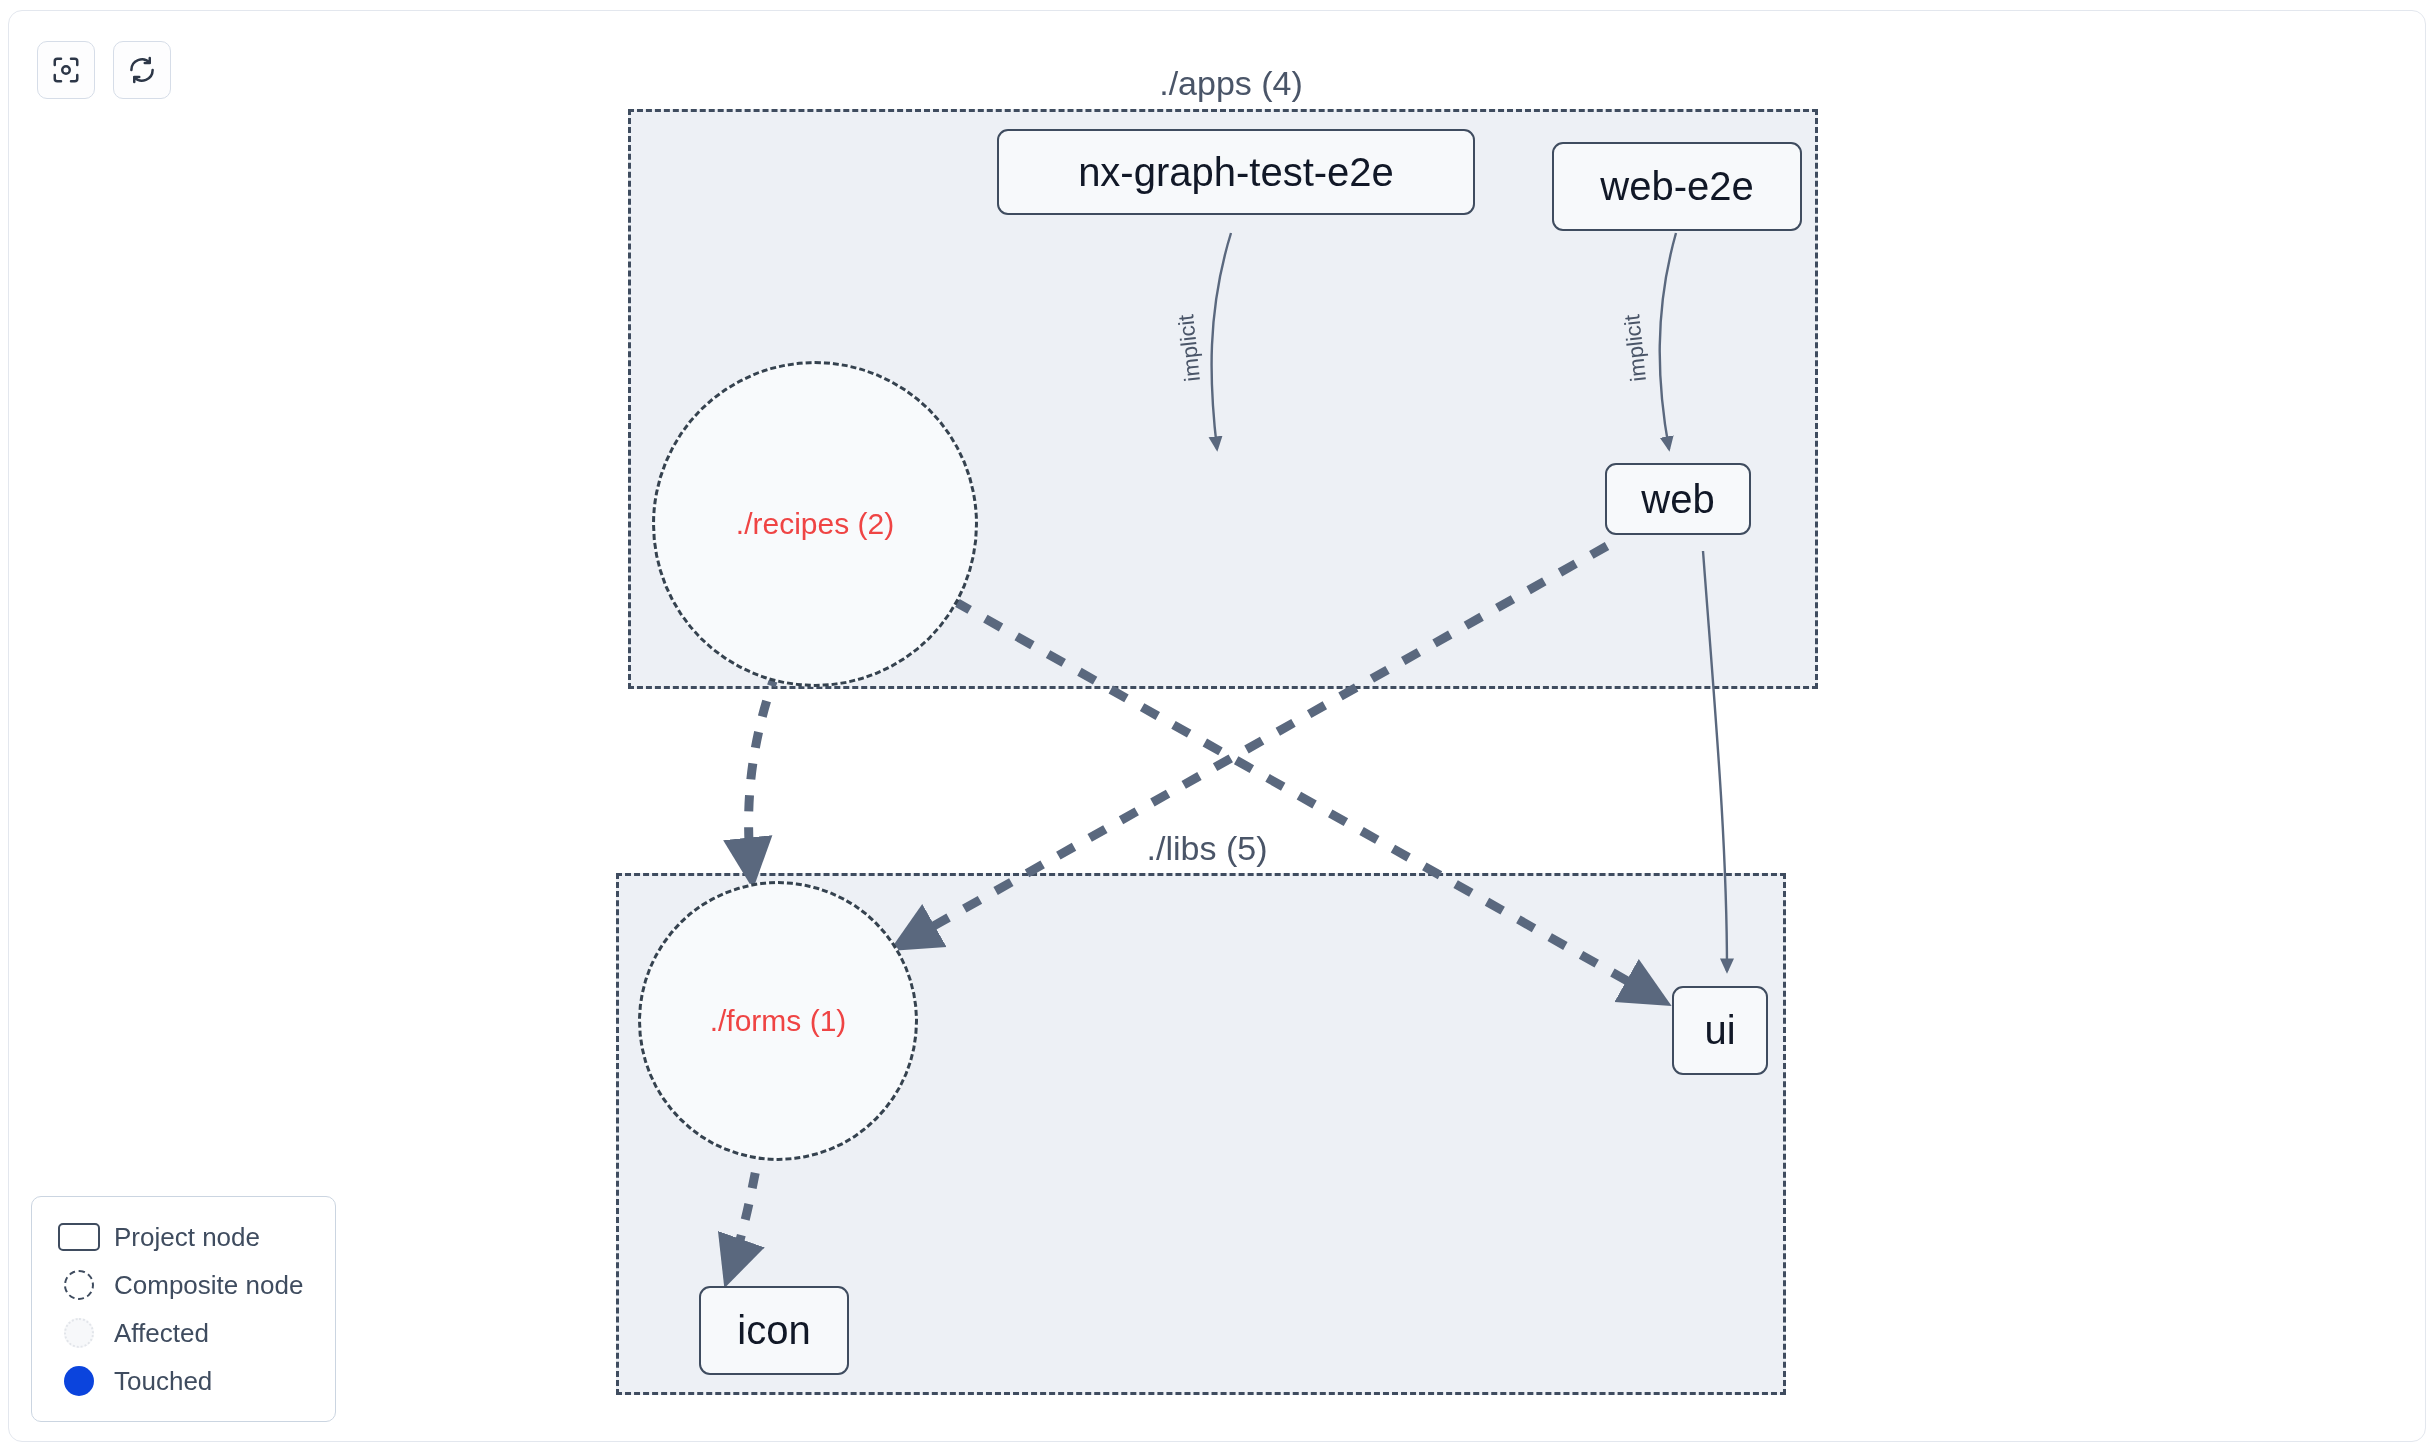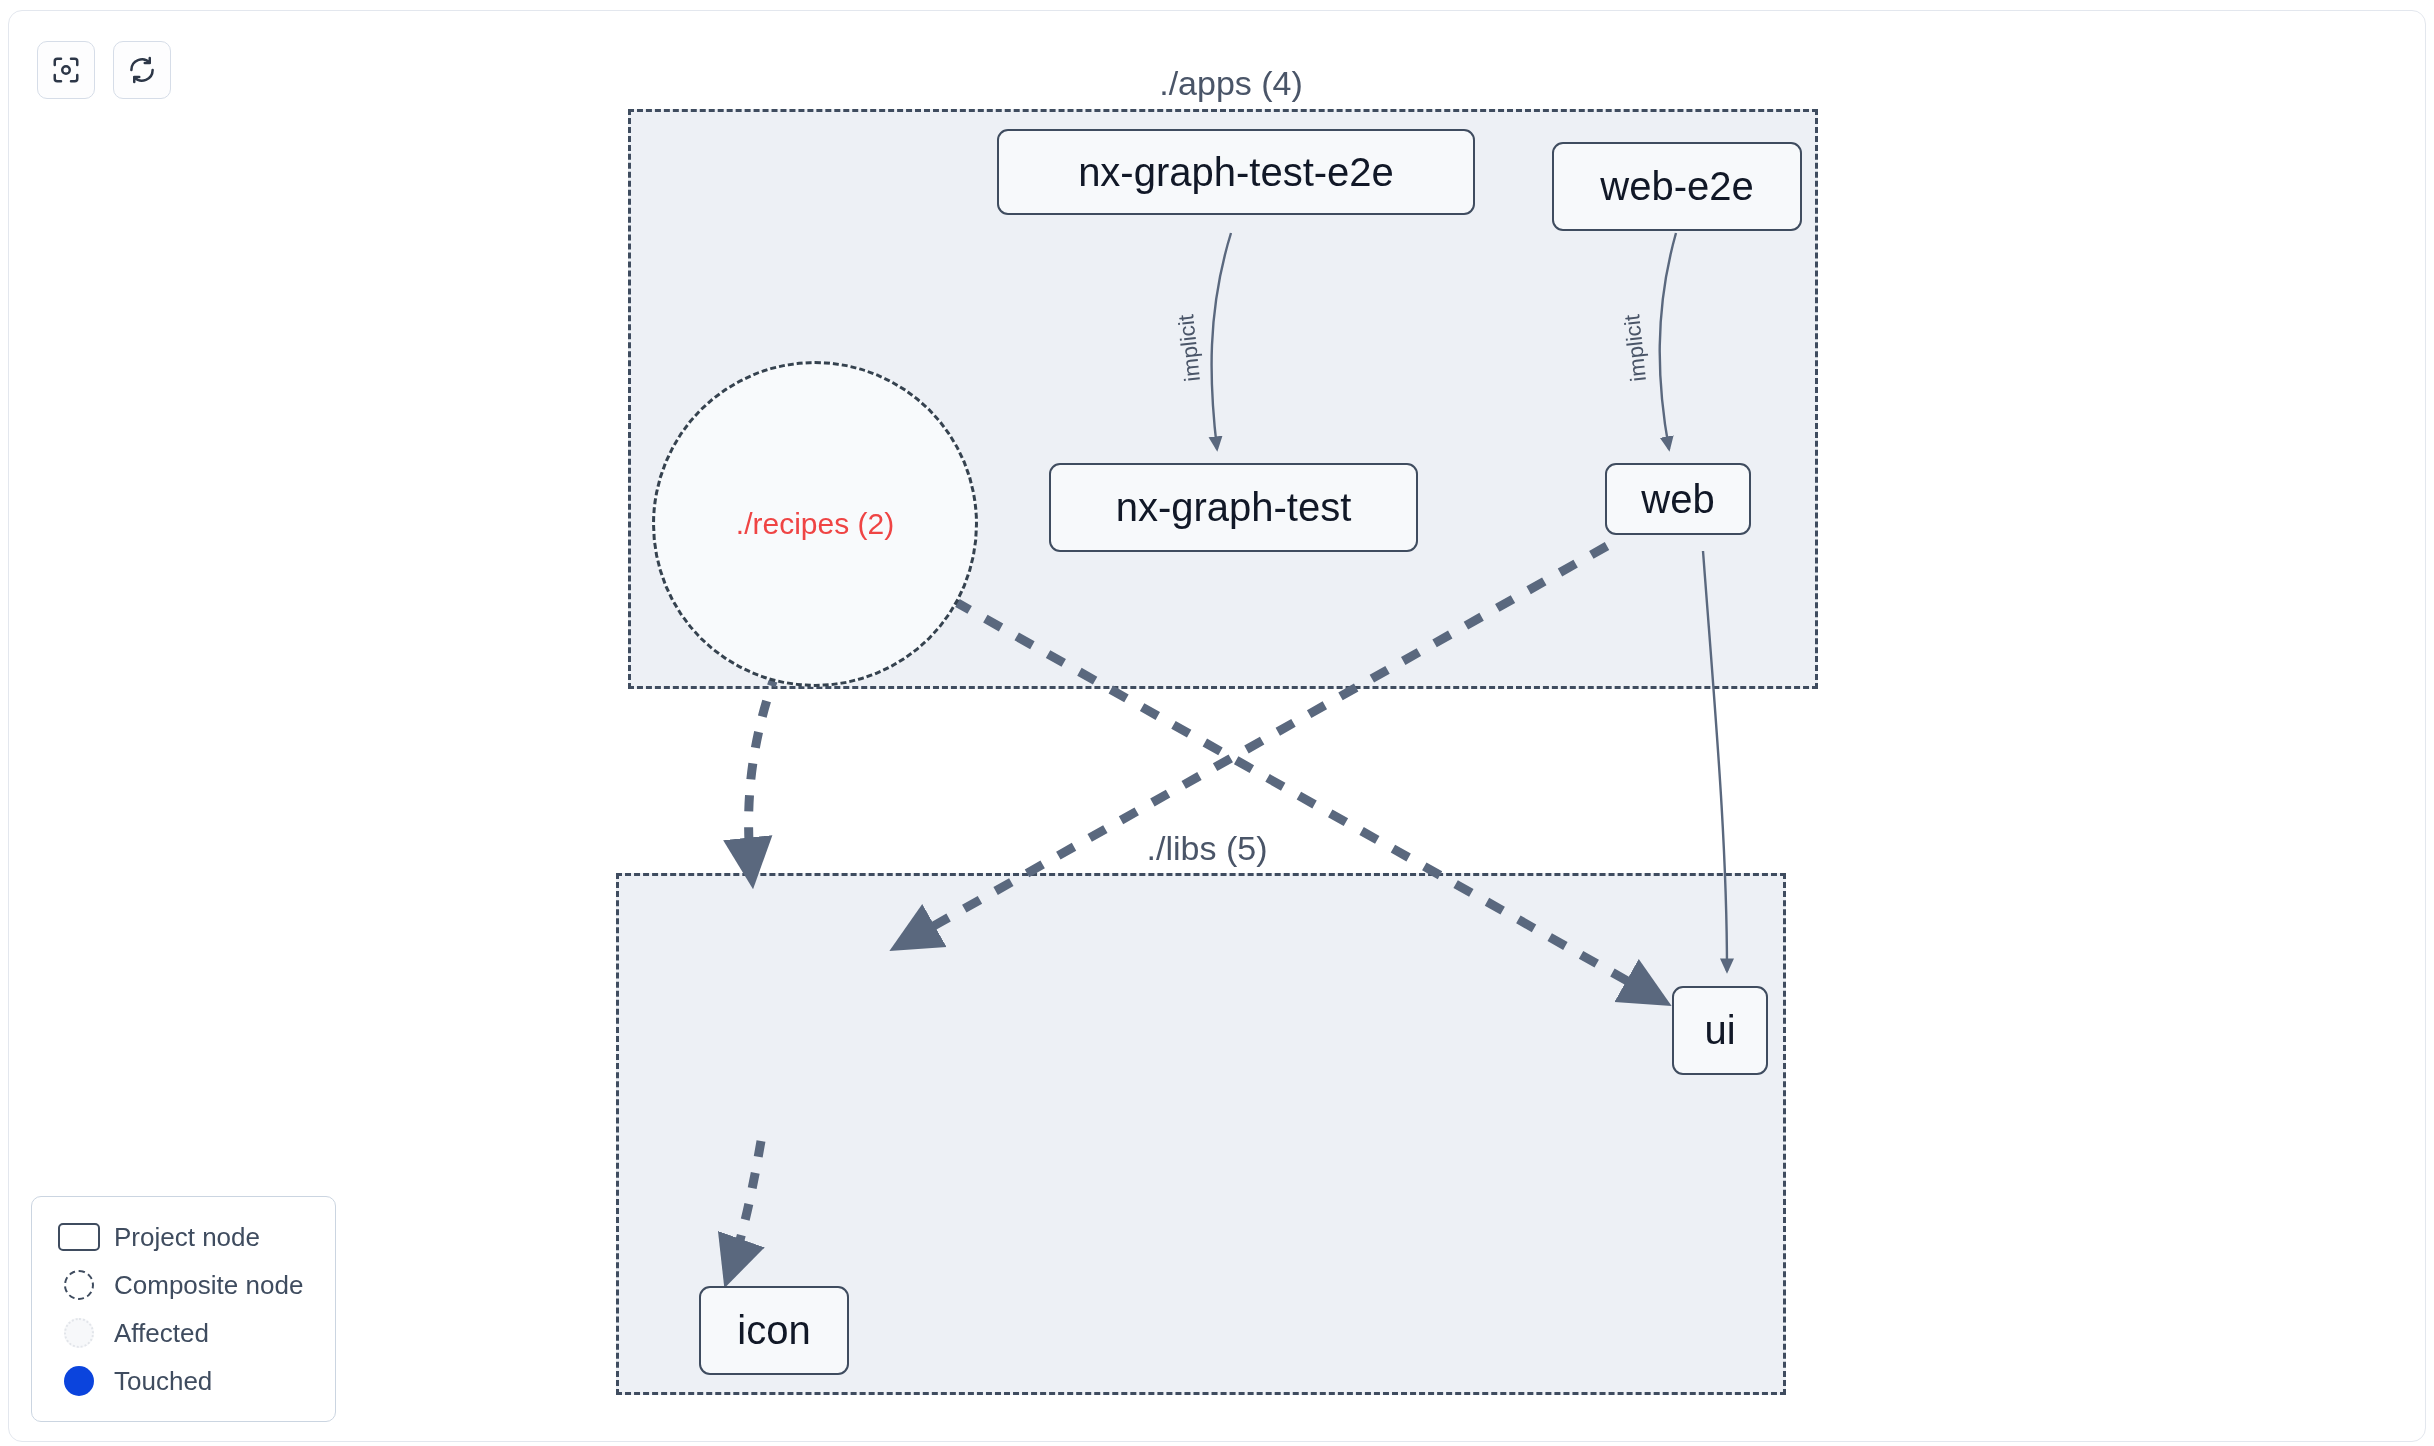--- a/index.html
+++ b/index.html
@@ -238,26 +238,26 @@
       <path d="M 752 1130 C 740 1200, 730 1235, 722 1258" fill="none" stroke="#5a687e" stroke-width="9" stroke-dasharray="16 16" stroke-linecap="butt" marker-end="url(#arrow-dashed)"></path>
     </svg>
 
     <div class="edge-label" style="left:1147px; top:324px; transform:rotate(-96deg);">implicit</div>
     <div class="edge-label" style="left:1593px; top:324px; transform:rotate(-96deg);">implicit</div>
 
     <div class="node-rect" style="left:988px; top:118px; width:478px; height:86px;">nx-graph-test-e2e</div>
 
     <div class="node-rect" style="left:1543px; top:131px; width:250px; height:89px;">web-e2e</div>
 
-    <div class="node-rect" style="left:1040px; top:452px; width:369px; height:89px;">nx-graph-test</div>
 
     <div class="node-rect" style="left:1596px; top:452px; width:146px; height:72px;">web</div>
 
     <div class="node-composite" style="left:643px; top:350px; width:326px; height:326px;">./recipes (2)</div>
 
+    <div class="node-composite" style="left:629px; top:870px; width:280px; height:280px;">./forms (1)</div>
 
     <div class="node-rect" style="left:1663px; top:975px; width:96px; height:89px;">ui</div>
 
     <div class="node-rect" style="left:690px; top:1275px; width:150px; height:89px;">icon</div>
 
   </div>
 
   <div id="legend">
     <div class="legend-row">
       <span class="legend-swatch">

